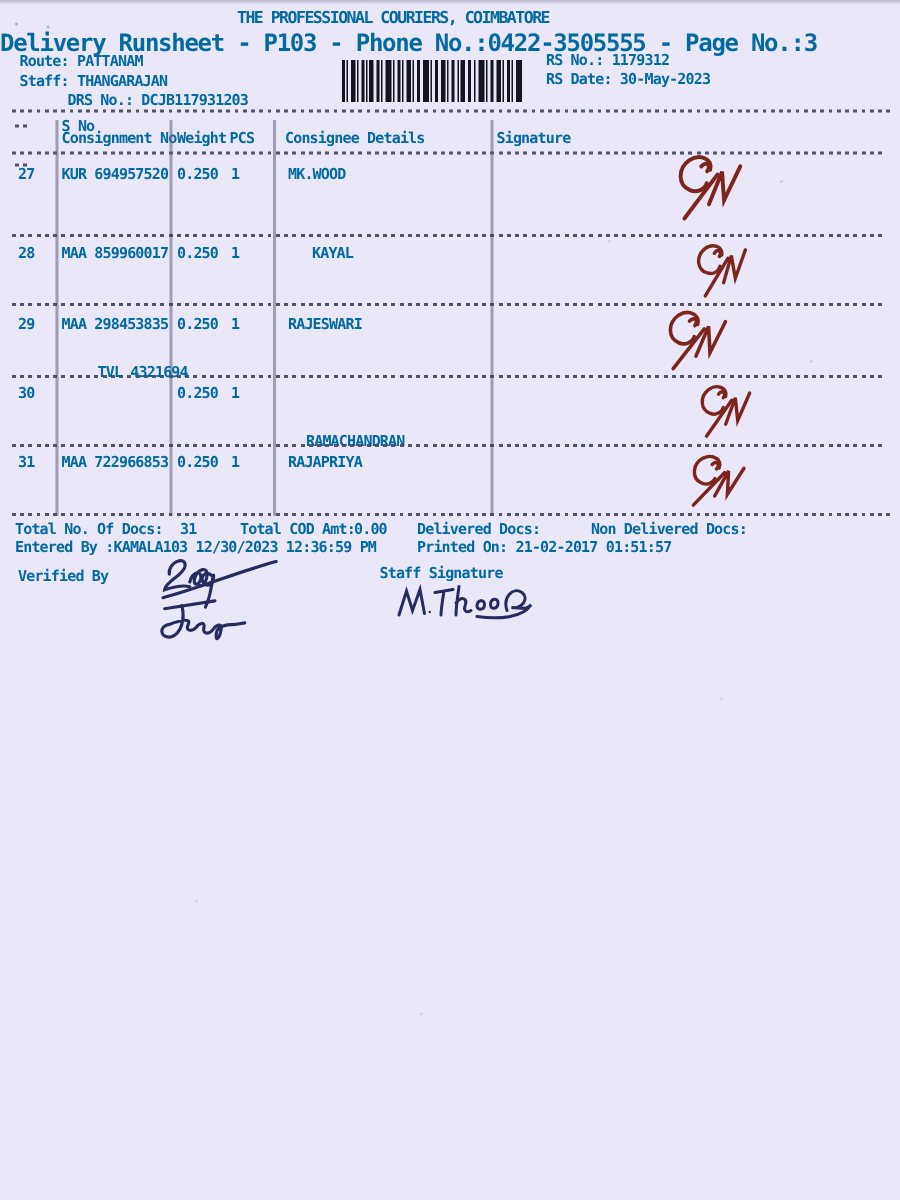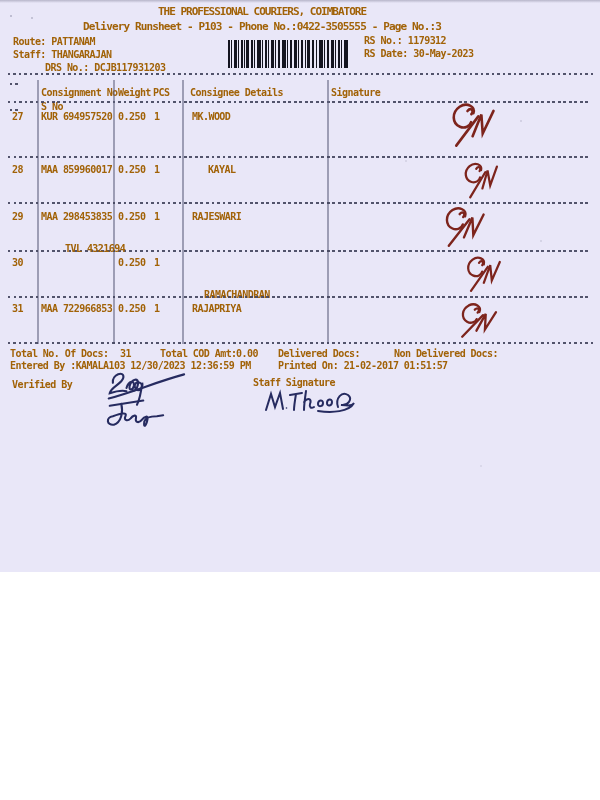--- a/index.html
+++ b/index.html
@@ -1,28 +1,28 @@
 <!DOCTYPE html>
 <html><head>
 <meta charset="utf-8">
 <style>
   html,body{margin:0;padding:0;}
   .page{
-    position:relative; width:600px; height:572px; overflow:hidden;
+    position:relative; width:600px; height:800px; overflow:hidden;
     background:#e9e7f8;
     font-family:"DejaVu Sans Mono","Liberation Mono",monospace;
-    font-weight:bold; color:#a16207;
+    font-weight:bold; color:#0369a1;
   }
   .page::before{ 
     content:""; position:absolute; left:0; top:0; width:100%; height:3px;
     background:linear-gradient(180deg, rgba(90,90,115,.35), rgba(90,90,115,0));
   }
   .t{position:absolute; white-space:pre; line-height:1;}
   .title{font-size:11px; letter-spacing:-1px;}
-  .subtitle{font-size:11px; letter-spacing:-0.85px;}
+  .subtitle{font-size:16px; letter-spacing:-0.85px;}
   .small{font-size:10px; letter-spacing:-0.55px;}
   .center{left:0; width:524px; text-align:center;}
   .dots{
     position:absolute; height:2px;
     background:repeating-linear-gradient(90deg,#41435c 0 2.5px, transparent 2.5px 5.5px);
     opacity:.9;
   }
   .wrapdash{width:10px;}
   .vline{position:absolute; width:1.5px; top:80px; height:264px; background:rgba(95,97,125,.55);}
   .mark{position:absolute;}
@@ -89,21 +89,21 @@
           <rect x="110" width="2" height="28"></rect>
           <rect x="113" width="1" height="28"></rect>
         <rect x="116" width="4" height="28"></rect>
       </g>
     </svg>
   </div>
 
   <div class="dots" style="left:8px; top:73px; width:586px;"></div>
   <div class="dots wrapdash" style="left:10px; top:83px;"></div>
 
-  <div class="t small" style="left:12px;  top:102px;padding-left:29px;">S No</div>
+  <div class="t small" style="left:12px;  top:80px;padding-left:29px;">S No</div>
   <div class="t small" style="left:41px;  top:88px;">Consignment No</div>
   <div class="t small" style="left:118px; top:88px;">Weight</div>
   <div class="t small" style="left:153px; top:88px;">PCS</div>
   <div class="t small" style="left:190px; top:88px;">Consignee Details</div>
   <div class="t small" style="left:331px; top:88px;">Signature</div>
 
   <div class="dots" style="left:8px; top:101px; width:580px;"></div>
   <div class="dots wrapdash" style="left:10px; top:109px;"></div>
 
   <div class="vline" style="left:37px;"></div>

